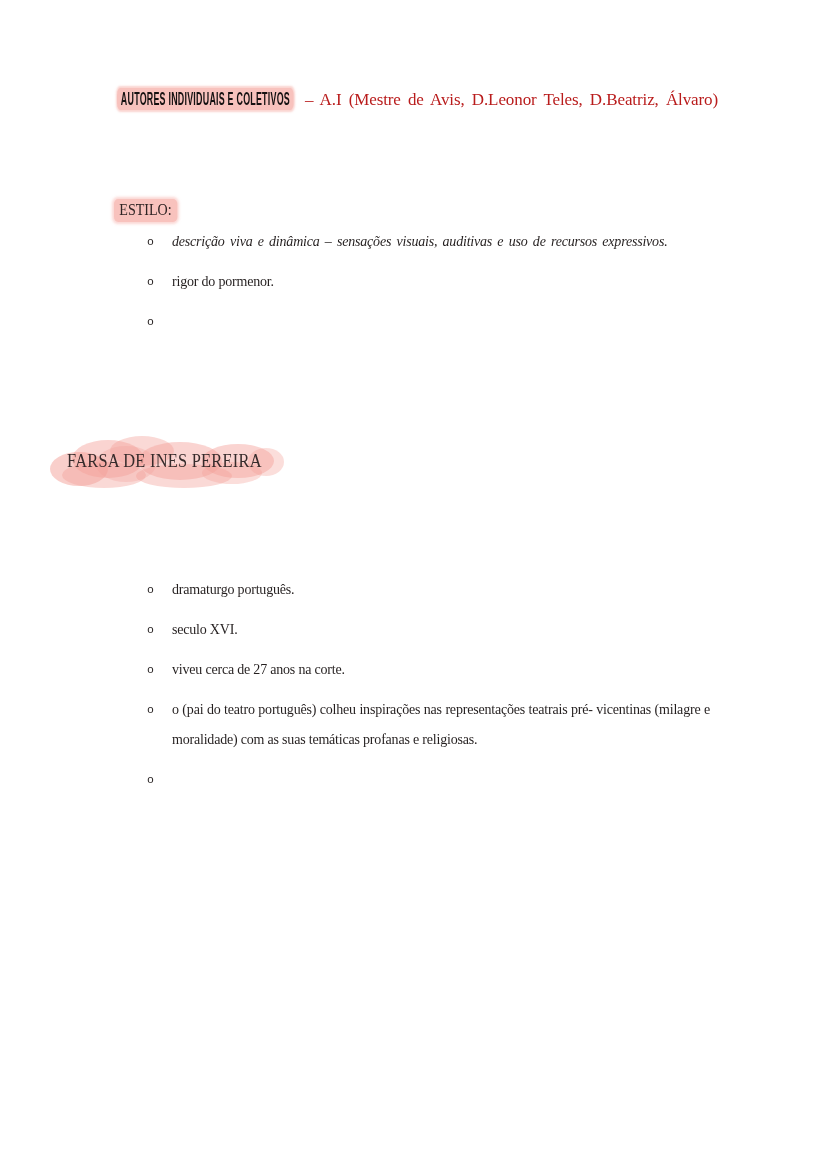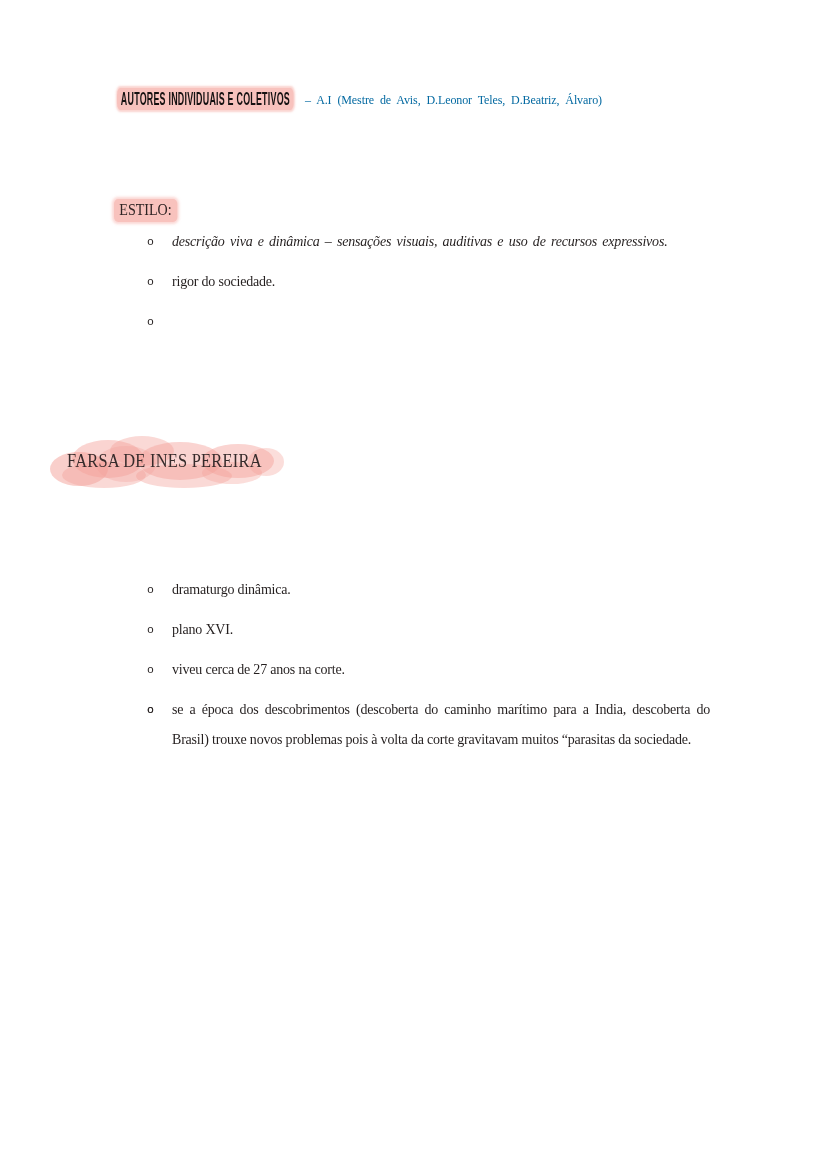--- a/index.html
+++ b/index.html
@@ -19,21 +19,21 @@
   .hl-wrap{display:inline-block;width:188px;height:24px;overflow:visible;}
   .condensed-pill{
     display:inline-block;transform:scaleX(0.48);transform-origin:left center;
     font-family:"Liberation Sans",sans-serif;font-weight:700;font-size:18.5px;
     letter-spacing:0.5px;line-height:17px;color:#151111;
     background:#f8c2bd;padding:2px 8px 3px;border-radius:7px;
     box-shadow:0 0 3px 1.5px rgba(248,189,183,0.65);
     white-space:nowrap;
   }
   .h-rest{
-    font-size:12px;color:#0369a1;word-spacing:3px;letter-spacing:-0.1px;
+    font-size:17px;color:#b91c1c;word-spacing:3px;letter-spacing:-0.1px;
   }
 
   
   .serif-pill{
     display:inline-block;transform-origin:left center;
     font-family:"Liberation Serif",serif;color:#2e2424;
     background:#f8c2bd;border-radius:5px;
     box-shadow:0 0 3px 1.5px rgba(248,189,183,0.6);
     white-space:nowrap;
   }
@@ -80,21 +80,21 @@
     <span class="serif-pill estilo-pill">ESTILO:</span>
   </div>
 
   <ul class="blist list-estilo">
     <li>
       <span class="marker">o</span>
       <span class="ws-wide">descrição viva e dinâmica – sensações visuais, auditivas e uso de recursos expressivos.</span>
     </li>
     <li>
       <span class="marker">o</span>
-      <span>rigor do sociedade.</span>
+      <span>rigor do pormenor.</span>
     </li>
     <li>
       <span class="marker">o</span>
     </li>
   </ul>
 
   <div class="h-farsa">
     <div>
       <div class="blob" style="left:-2px;top:16px;width:58px;height:34px;background:rgba(243,160,152,0.50);"></div>
       <div class="blob" style="left:20px;top:4px;width:72px;height:38px;background:rgba(243,160,152,0.45);"></div>
@@ -107,32 +107,32 @@
       <div class="blob" style="left:150px;top:26px;width:60px;height:22px;background:rgba(243,160,152,0.35);"></div>
       <div class="blob" style="left:44px;top:10px;width:60px;height:36px;background:rgba(243,160,152,0.30);"></div>
     </div>
     <span class="farsa-text">FARSA DE INES PEREIRA</span>
   </div>
 
 
   <ul class="blist list-gil">
     <li>
       <span class="marker">o</span>
-      <span>dramaturgo dinâmica.</span>
+      <span>dramaturgo português.</span>
     </li>
     <li>
       <span class="marker">o</span>
-      <span>plano XVI.</span>
+      <span>seculo XVI.</span>
     </li>
     <li>
       <span class="marker">o</span>
       <span>viveu cerca de 27 anos na corte.</span>
     </li>
     <li class="justify">
       <span class="marker">o</span>
+      <span>o (pai do teatro português) colheu inspirações nas representações teatrais pré- vicentinas (milagre e moralidade) com as suas temáticas profanas e religiosas.</span>
     </li>
     <li class="justify">
       <span class="marker">o</span>
-      <span>se a época dos descobrimentos (descoberta do caminho marítimo para a India, descoberta do Brasil) trouxe novos problemas pois à volta da corte gravitavam muitos “parasitas da sociedade.</span>
     </li>
   </ul>
 
 </div>
 
 </body></html>

